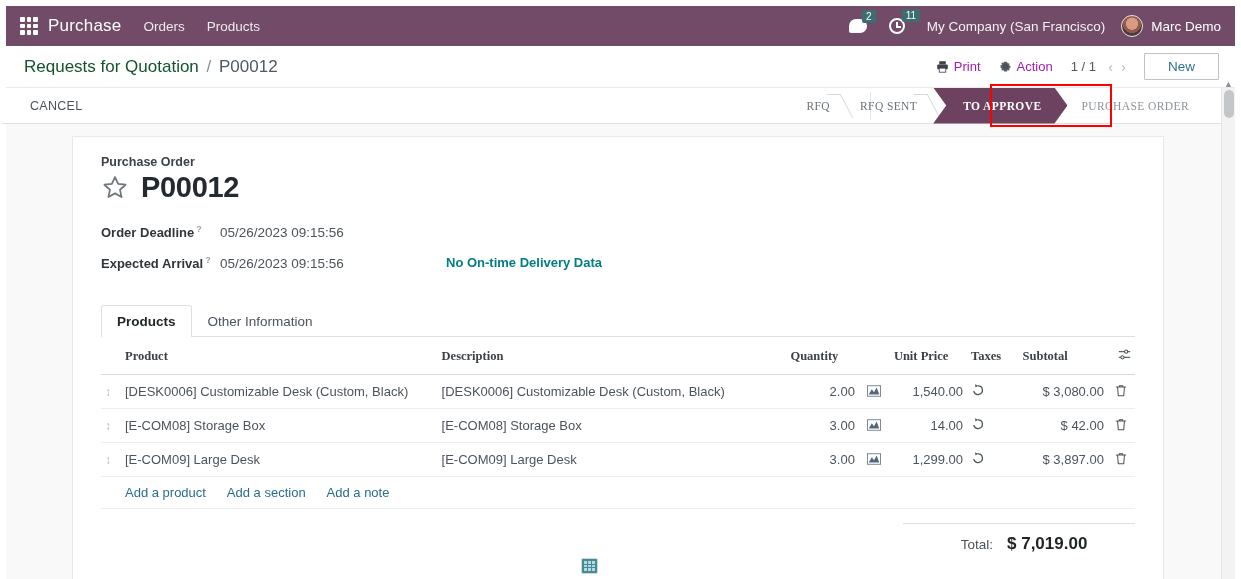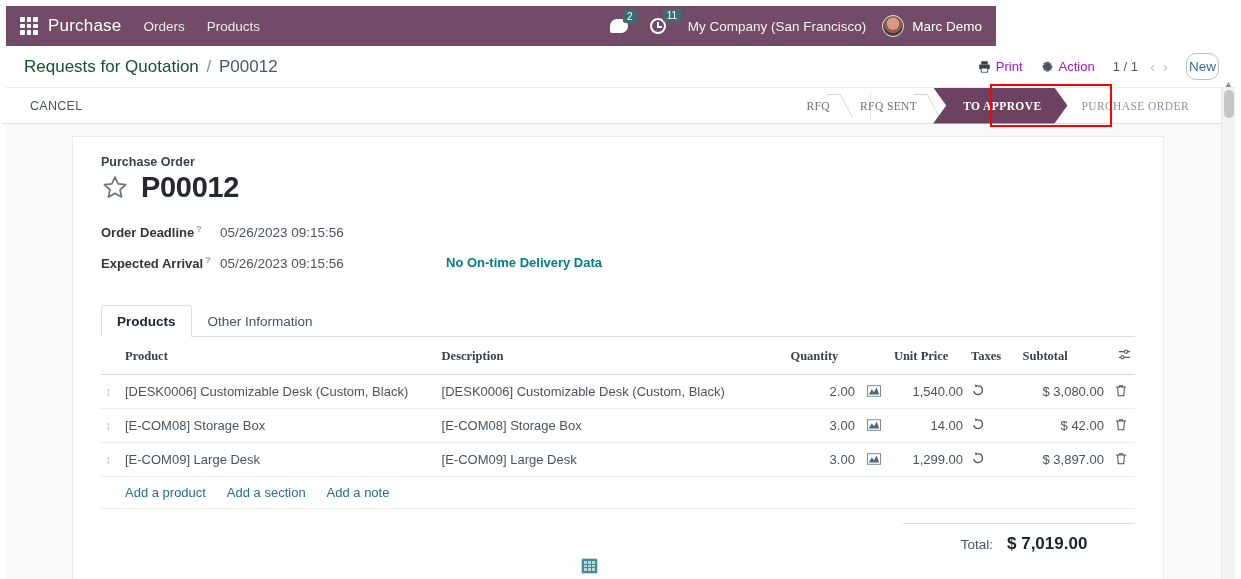--- a/index.html
+++ b/index.html
@@ -13,21 +13,21 @@
   #app {
     position: relative;
     width: 1241px; height: 579px;
     background: #ffffff;
     overflow: hidden;
   }
 
   
   .navbar {
     position: absolute; top: 6px; left: 6px;
-    width: 990px; height: 40px;
+    width: 1229px; height: 40px;
     background: #714B67;
     display: flex; align-items: center;
     color: #ffffff;
   }
   .apps-icon {
     width: 18px; height: 18px;
     margin-left: 14px; margin-right: 10px;
     display: grid; grid-template-columns: repeat(3, 1fr);
     grid-template-rows: repeat(3, 1fr); gap: 2px;
     cursor: pointer;
@@ -83,21 +83,21 @@
     font-size: 13px; color: #a21caf; margin-right: 18px;
     display: flex; align-items: center; cursor: pointer; white-space: nowrap;
   }
   .cp-btn svg { margin-right: 5px; }
   .pager { font-size: 13px; color: #50585f; margin-right: 12px; white-space: nowrap; }
   .pager-arrow {
     font-size: 15px; color: #b9bec3; margin-right: 8px; cursor: pointer; user-select: none;
   }
   .new-btn {
     border: 1px solid #bcc2c6; background: #ffffff; color: #31708e;
-    font-size: 13.5px; padding: 5px 2px; border-radius: 10px;
+    font-size: 13.5px; padding: 5px 23px; border-radius: 1px;
     margin-left: 10px; cursor: pointer; font-family: inherit;
   }
 
   
   .statusbar {
     position: absolute; top: 88px; left: 2px;
     width: 1229px; height: 36px;
     background: #ffffff;
     border-bottom: 1px solid #dfe2e4;
     display: flex; align-items: center;

